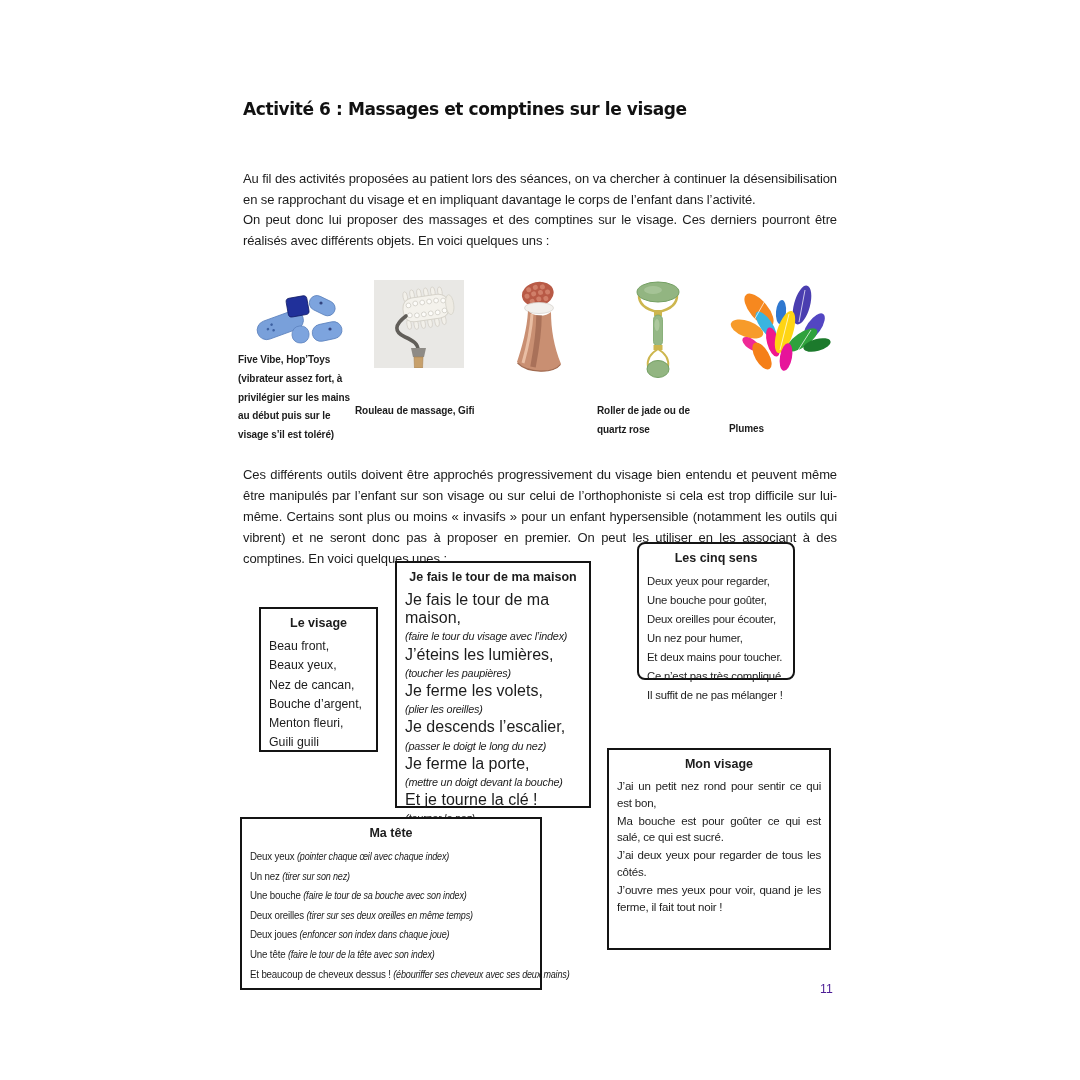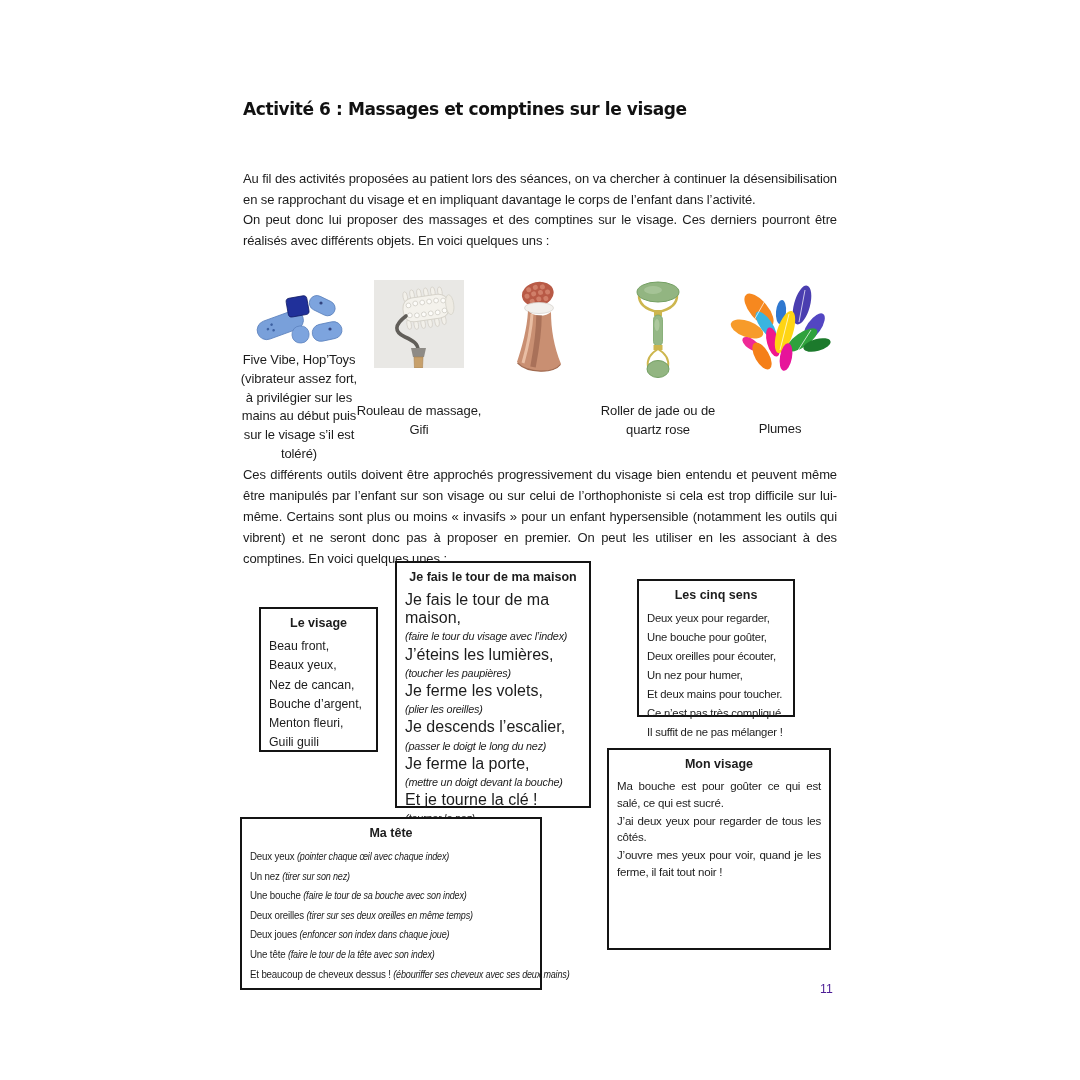--- a/index.html
+++ b/index.html
@@ -5,32 +5,32 @@
   html,body{margin:0;padding:0;background:#fff;}
   .page{position:relative;width:1080px;height:1080px;background:#ffffff;overflow:hidden;
         font-family:"Liberation Sans",sans-serif;color:#1c1c1c;}
   .title{position:absolute;left:243px;top:99px;margin:0;font-family:"DejaVu Sans",sans-serif;
          font-size:17px;font-weight:700;letter-spacing:-0.4px;color:#111;
          text-underline-offset:4px;text-decoration-thickness:1.5px;}
   .para{position:absolute;left:243px;width:594px;margin:0;font-size:13px;line-height:21px;
         letter-spacing:-0.1px;text-align:justify;}
   .p1{top:168px;} .p2{top:209px;} .p3{top:464px;}
   .photo{position:absolute;}
-  .cap{position:absolute;font-size:13px;line-height:18.8px;letter-spacing:-0.1px;text-align:center;}
+  .cap{position:absolute;font-size:10px;line-height:18.8px;letter-spacing:-0.1px;font-weight:bold;}
   .box{position:absolute;border:2.5px solid #141414;background:#fff;box-sizing:border-box;
        padding:5px 8px 0 8px;}
   .bt{font-weight:700;text-align:center;font-size:12.5px;margin:2px 0 7px 0;}
   .bl{font-size:12.3px;line-height:19.4px;}
   .it{font-style:italic;}
   .box-levisage{left:259px;top:607px;width:119px;height:145px;}
   .box-levisage .bl{line-height:19.3px;}
   .box-jefais{left:395px;top:561px;width:196px;height:247px;}
   .box-jefais .bl{font-size:16px;line-height:18.2px;}
   .box-jefais .bl.it{font-size:10.8px;letter-spacing:-0.2px;}
-  .box-cinqsens{left:637px;top:579px;width:158px;height:138px;}
+  .box-cinqsens{left:637px;top:542px;width:158px;height:138px;border-radius:8px;}
   .box-cinqsens .bl{font-size:11.3px;line-height:19px;letter-spacing:-0.2px;}
   .box-monvisage{left:607px;top:748px;width:224px;height:202px;}
   .box-monvisage p{font-size:11.5px;line-height:16.8px;margin:0 0 1px 0;text-align:justify;
                    letter-spacing:-0.2px;}
   .box-matete{left:240px;top:817px;width:302px;height:173px;}
   .box-matete .bl{font-size:11.2px;line-height:18.6px;letter-spacing:-0.2px;white-space:nowrap;
                   transform:scaleX(0.87);transform-origin:0 50%;}
   .box-matete .note{font-size:10.4px;font-style:italic;}
   .pagenum{position:absolute;left:820px;top:982px;font-size:12.3px;color:#4c1d95;}
 </style>
@@ -207,20 +207,21 @@
     <div class="bl">Deux yeux pour regarder,</div>
     <div class="bl">Une bouche pour goûter,</div>
     <div class="bl">Deux oreilles pour écouter,</div>
     <div class="bl">Un nez pour humer,</div>
     <div class="bl">Et deux mains pour toucher.</div>
     <div class="bl">Ce n’est pas très compliqué. Il suffit de ne pas mélanger !</div>
   </div>
 
   <div class="box box-monvisage">
     <div class="bt">Mon visage</div>
+    <p>J’ai un petit nez rond pour sentir ce qui est bon,</p>
     <p>Ma bouche est pour goûter ce qui est salé, ce qui est sucré.</p>
     <p>J’ai deux yeux pour regarder de tous les côtés.</p>
     <p>J’ouvre mes yeux pour voir, quand je les ferme, il fait tout noir !</p>
   </div>
 
   <div class="box box-matete">
     <div class="bt">Ma tête</div>
     <div class="bl"><span>Deux yeux </span><span class="note">(pointer chaque œil avec chaque index)</span></div>
     <div class="bl"><span>Un nez </span><span class="note">(tirer sur son nez)</span></div>
     <div class="bl"><span>Une bouche </span><span class="note">(faire le tour de sa bouche avec son index)</span></div>

